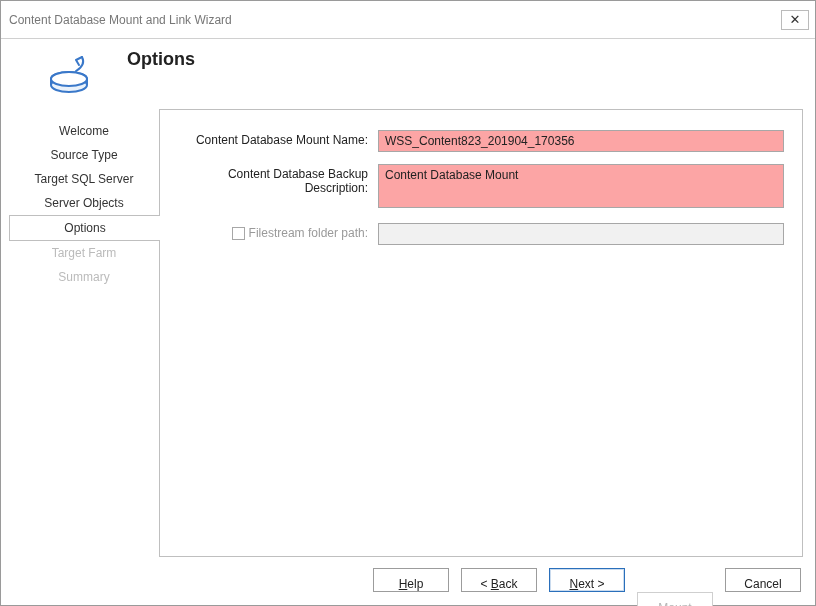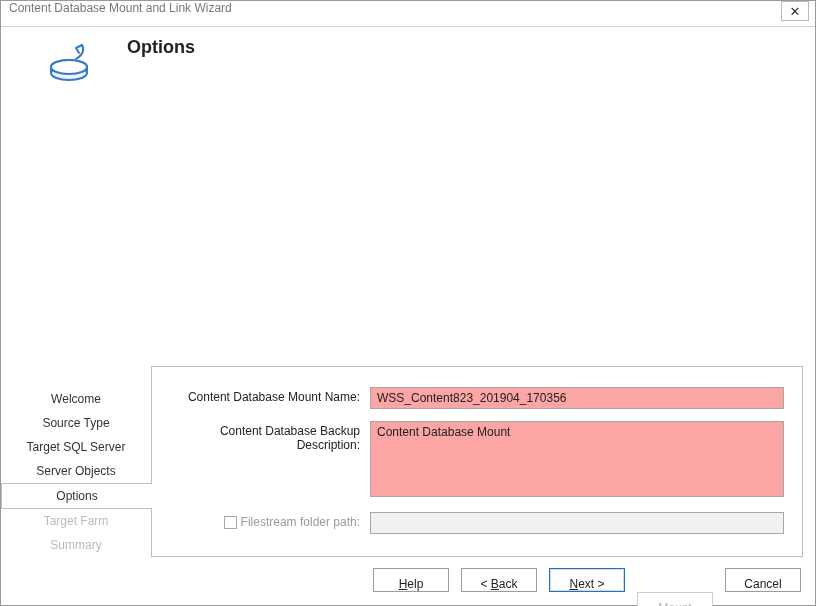--- a/index.html
+++ b/index.html
@@ -12,24 +12,24 @@
   }
   .window {
     width: 816px;
     height: 606px;
     border: 1px solid #9a9a9a;
     position: relative;
     display: flex;
     flex-direction: column;
   }
   .titlebar {
-    height: 26px;
+    height: 38px;
     border-bottom: 1px solid #d0d0d0;
     display: flex;
-    align-items: flex-start;
+    align-items: center;
     padding: 0 6px 0 8px;
     color: #777;
   }
   .titlebar .title { flex: 1; font-size: 12px; }
   .titlebar .close {
     width: 28px;
     height: 20px;
     border: 1px solid #bbb;
     display: flex;
     align-items: center;
@@ -58,23 +58,22 @@
     color: #222;
   }
   .header-text p {
     margin: 0;
     font-size: 12px;
     color: #444;
   }
   .body-area {
     flex: 1;
     display: flex;
-    padding: 0 12px 8px 0;
+    padding: 0 12px 8px 8px;
     min-height: 0;
-    align-items: flex-end;
   }
   .sidebar {
     width: 150px;
     padding-top: 10px;
     font-size: 12px;
     position: relative;
   }
   .sidebar-item {
     text-align: center;
     padding: 5px 8px;
@@ -117,21 +116,21 @@
   .form-row .field-col { flex: 1; }
   input[type="text"].tb, textarea.tb, .ro-box {
     width: 100%;
     border: 1px solid #a7a7a7;
     font-family: inherit;
     font-size: 12px;
     padding: 3px 6px;
     color: #222;
     background: #fca5a5;
   }
-  textarea.tb { height: 76px; resize: none; overflow-y: scroll; }
+  textarea.tb { height: 44px; resize: none; overflow-y: scroll; }
   .ro-box {
     height: 22px;
     background: #f1f1f1;
     color: #888;
   }
   .checkbox {
     width: 13px;
     height: 13px;
     border: 1px solid #a7a7a7;
     display: inline-block;

